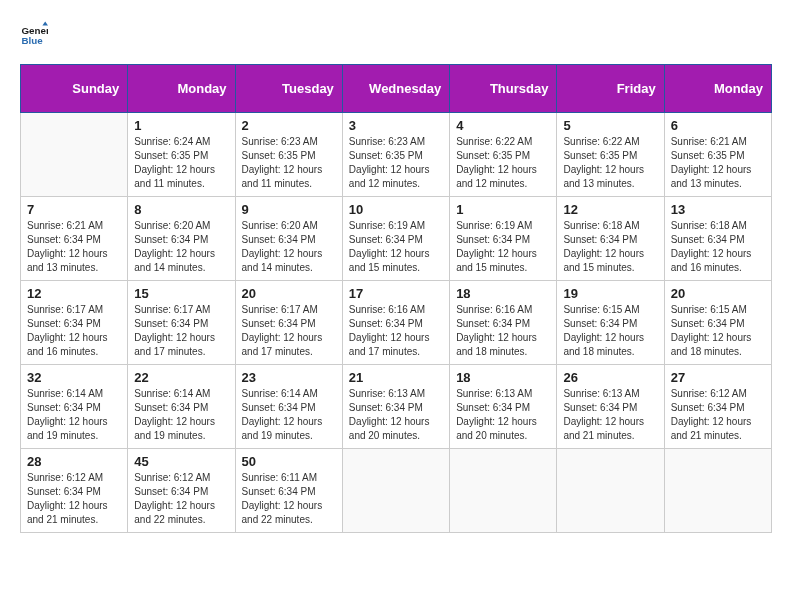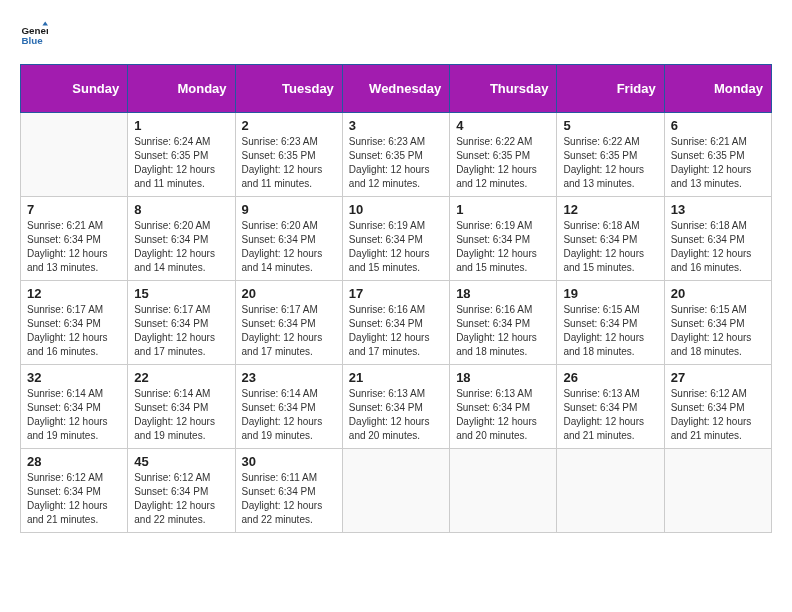--- a/index.html
+++ b/index.html
@@ -230,21 +230,21 @@
       <tr>
         <td>
           <span class="day-number">28</span>
           <div class="day-info">Sunrise: 6:12 AM<br>Sunset: 6:34 PM<br>Daylight: 12 hours and 21 minutes.</div>
         </td>
         <td>
           <span class="day-number">45</span>
           <div class="day-info">Sunrise: 6:12 AM<br>Sunset: 6:34 PM<br>Daylight: 12 hours and 22 minutes.</div>
         </td>
         <td>
-          <span class="day-number">30</span>
+          <span class="day-number">50</span>
           <div class="day-info">Sunrise: 6:11 AM<br>Sunset: 6:34 PM<br>Daylight: 12 hours and 22 minutes.</div>
         </td>
         <td class="empty"></td>
         <td class="empty"></td>
         <td class="empty"></td>
         <td class="empty"></td>
       </tr>
     </tbody>
 </table>
 

